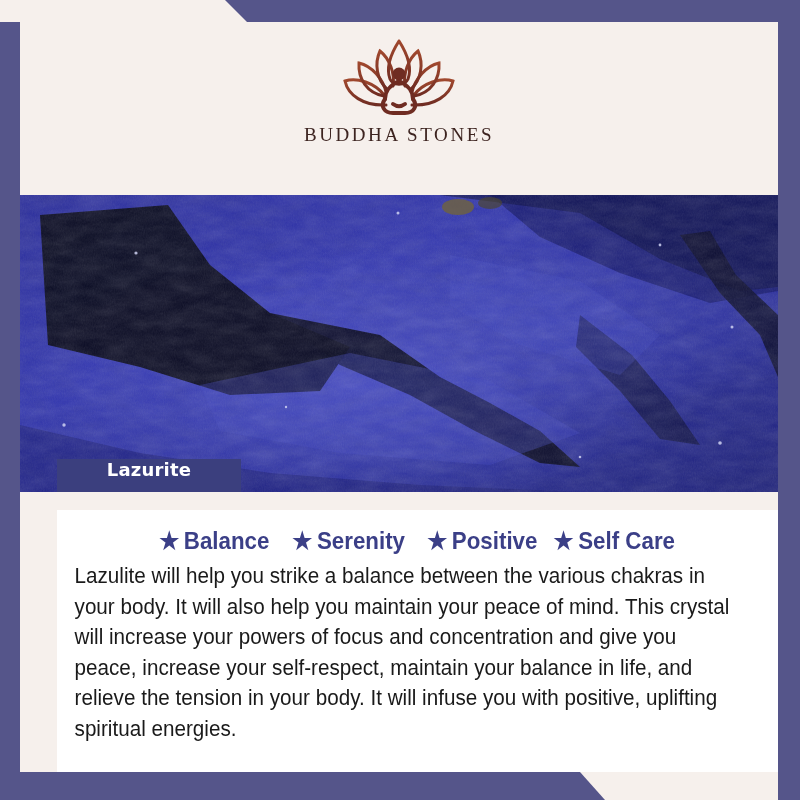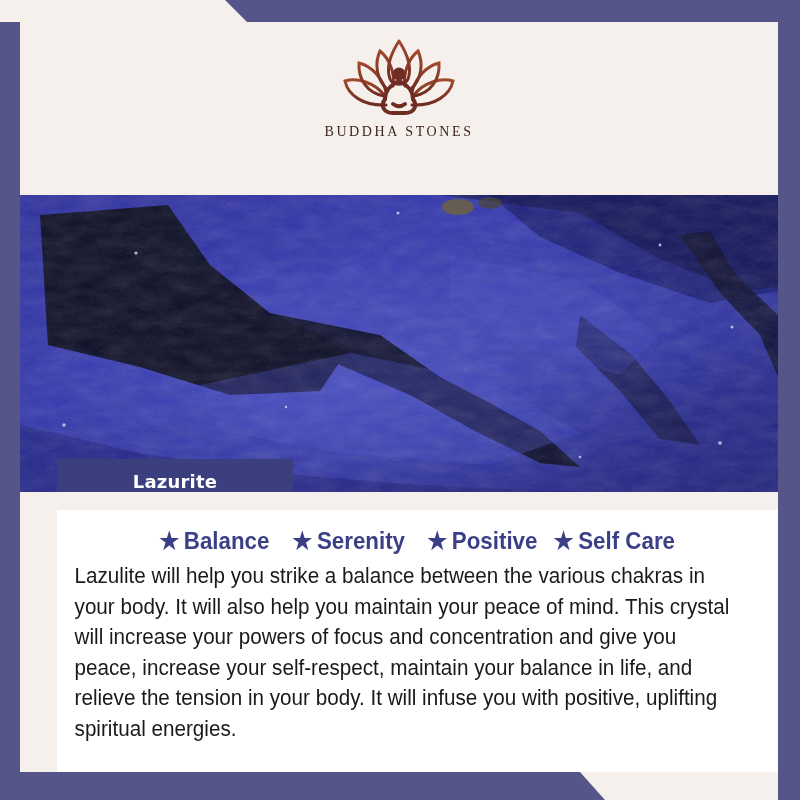--- a/index.html
+++ b/index.html
@@ -87,21 +87,21 @@
   .logo-mark {
     display: block;
     margin: 0 auto;
     width: 130px;
     height: 92px;
   }
   .logo-text {
     display: block;
     margin-top: 2px;
     font-family: "Liberation Serif", serif;
-    font-size: 14px;
+    font-size: 19px;
     letter-spacing: 2.6px;
     color: #3d2420;
     font-weight: 400;
   }
 
   
   .title-banner {
     position: absolute;
     left: 134px;
     top: 123px;
@@ -133,25 +133,25 @@
     height: 297px;
     overflow: hidden;
     background: #1b1f6e;
   }
   .photo svg { display:block; width: 758px; height: 297px; }
 
   .stone-label {
     position: absolute;
     left: 37px;
     bottom: 0px;
-    width: 236px;
+    width: 184px;
     height: 33px;
     background: #3b3f7e;
     display: flex;
-    align-items: flex-end;
+    align-items: flex-start;
     justify-content: center;
     z-index: 3;
   }
   .stone-label span {
     font-family: "DejaVu Sans", sans-serif;
     font-weight: bold;
     font-size: 18px;
     color: #ffffff;
     letter-spacing: 0.2px;
   }

